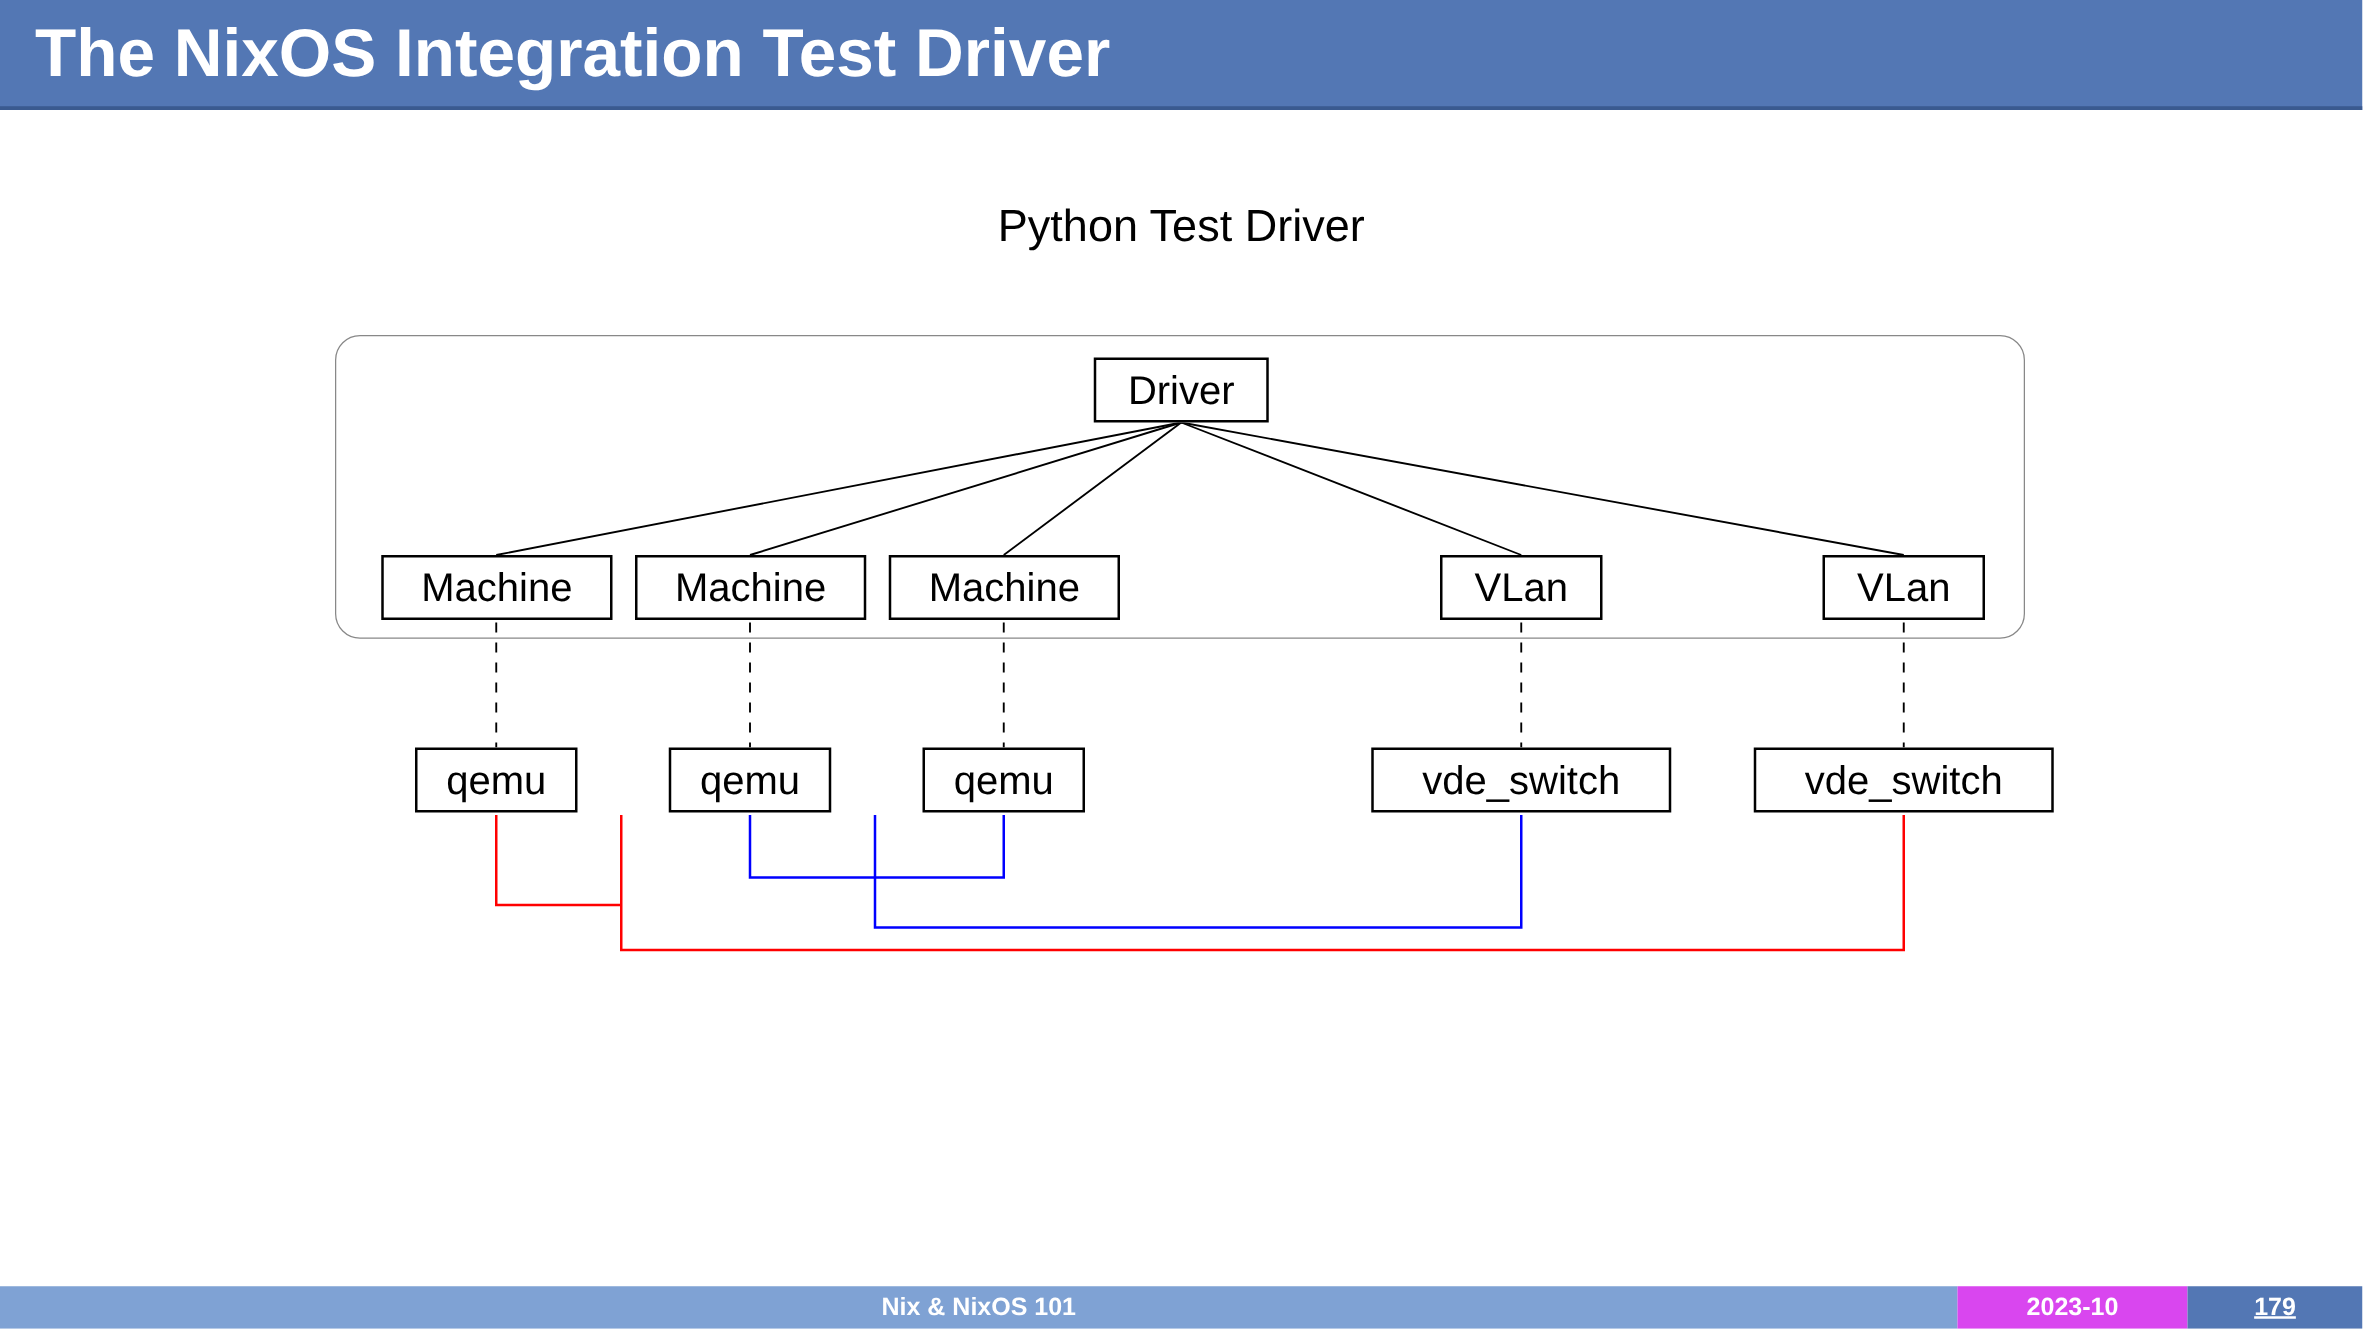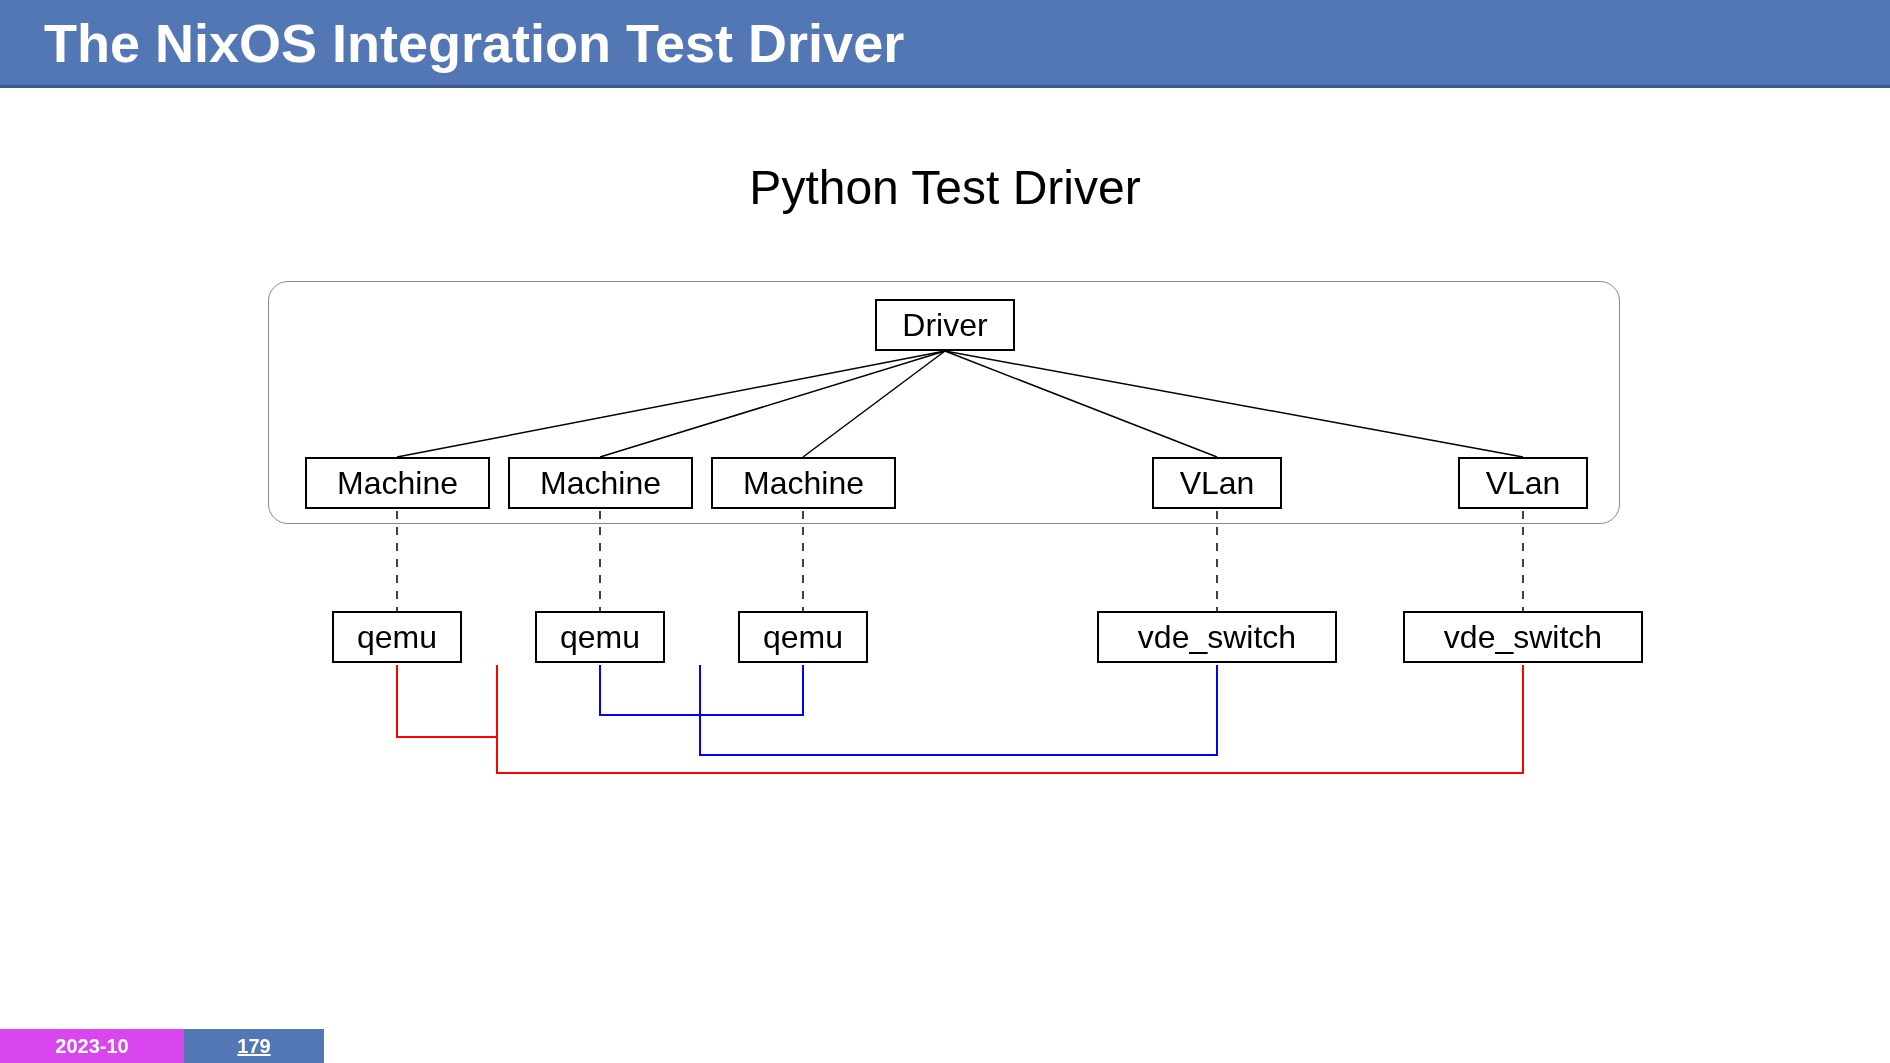--- a/index.html
+++ b/index.html
@@ -10,37 +10,37 @@
       background: white;
       position: relative;
       overflow: hidden;
     }
     .header {
       background: #5377b4;
       height: 88px;
       border-bottom: 3px solid #3a5a8f;
       display: flex;
       align-items: center;
-      padding-left: 44px;
+      padding-left: 28px;
     }
     .header h1 {
       color: white;
       font-size: 54px;
       font-weight: bold;
       font-family: Arial, Helvetica, sans-serif;
     }
     .diagram-area {
       position: absolute;
       top: 160px;
       left: 0;
       right: 0;
     }
     .diagram-title {
       text-align: center;
-      font-size: 48px;
+      font-size: 36px;
       margin-bottom: 12px;
       font-family: Arial, Helvetica, sans-serif;
     }
     .box {
       position: absolute;
       border: 2px solid black;
       background: white;
       display: flex;
       align-items: center;
       justify-content: center;
@@ -176,15 +176,16 @@
       <span>vde_switch</span>
     </div>
     <div class="box" style="left:1403px; top:384px; width:240px; height:52px;">
       <span>vde_switch</span>
     </div>
 
   </div>
 </div>
 
 <div class="footer">
+  <div class="mid">Nix &amp; NixOS 101</div>
   <div class="date">2023-10</div>
   <div class="page">179</div>
 </div>
 
 </body></html>

